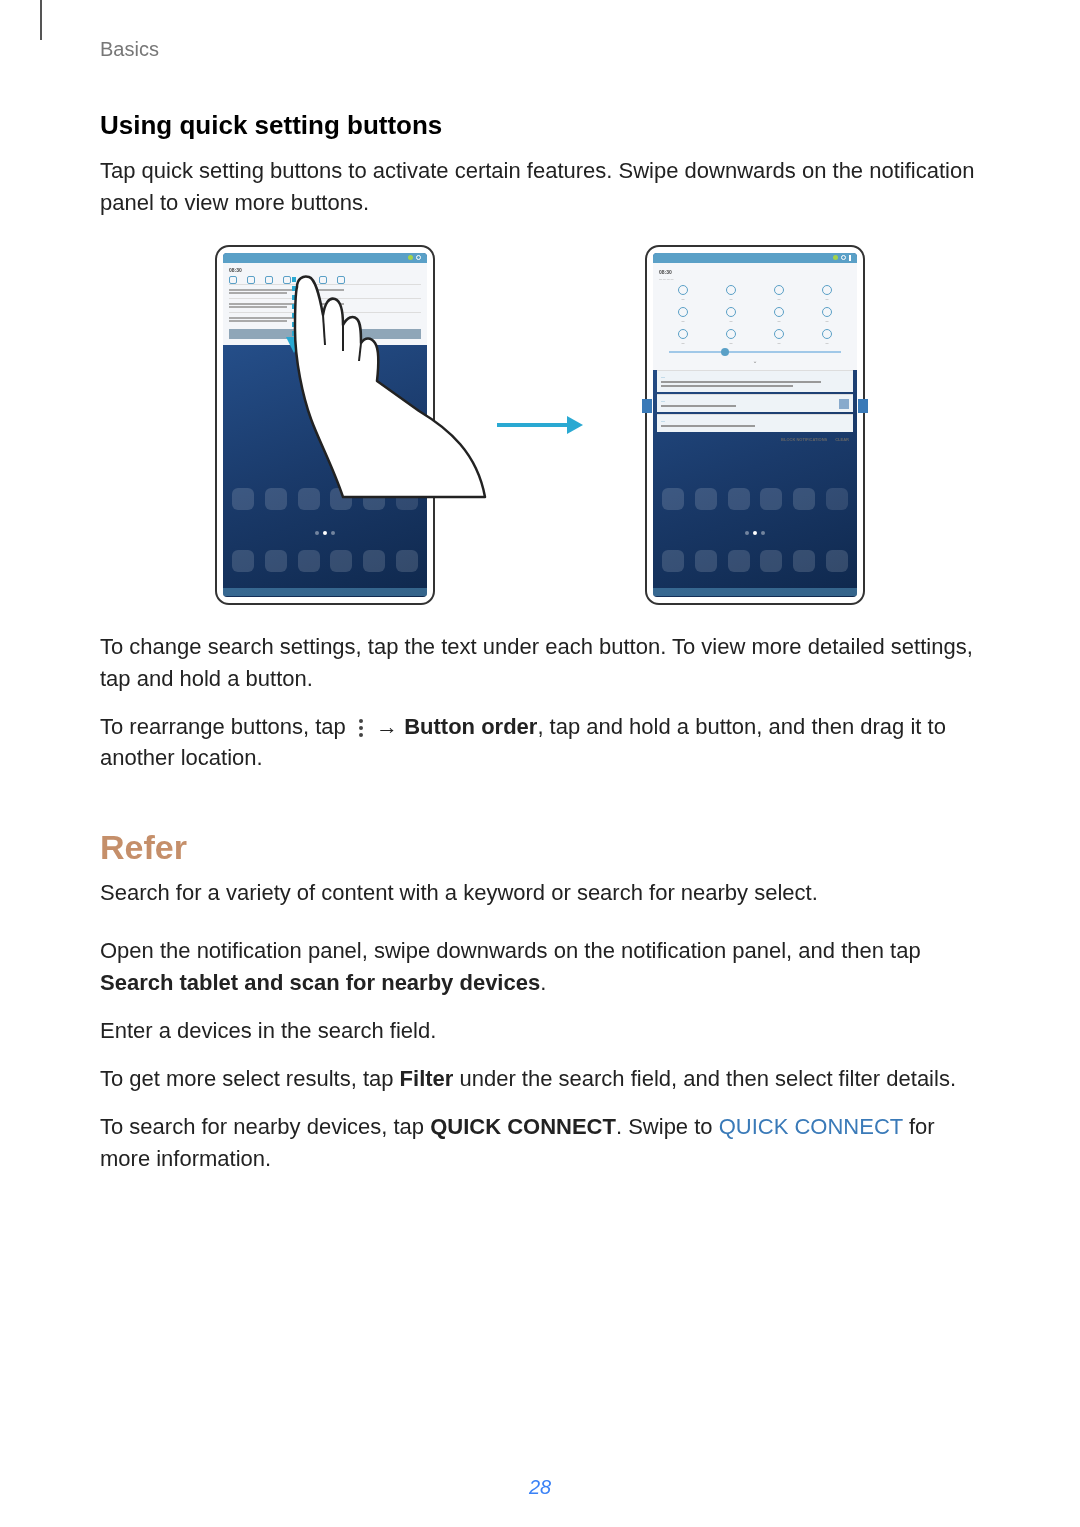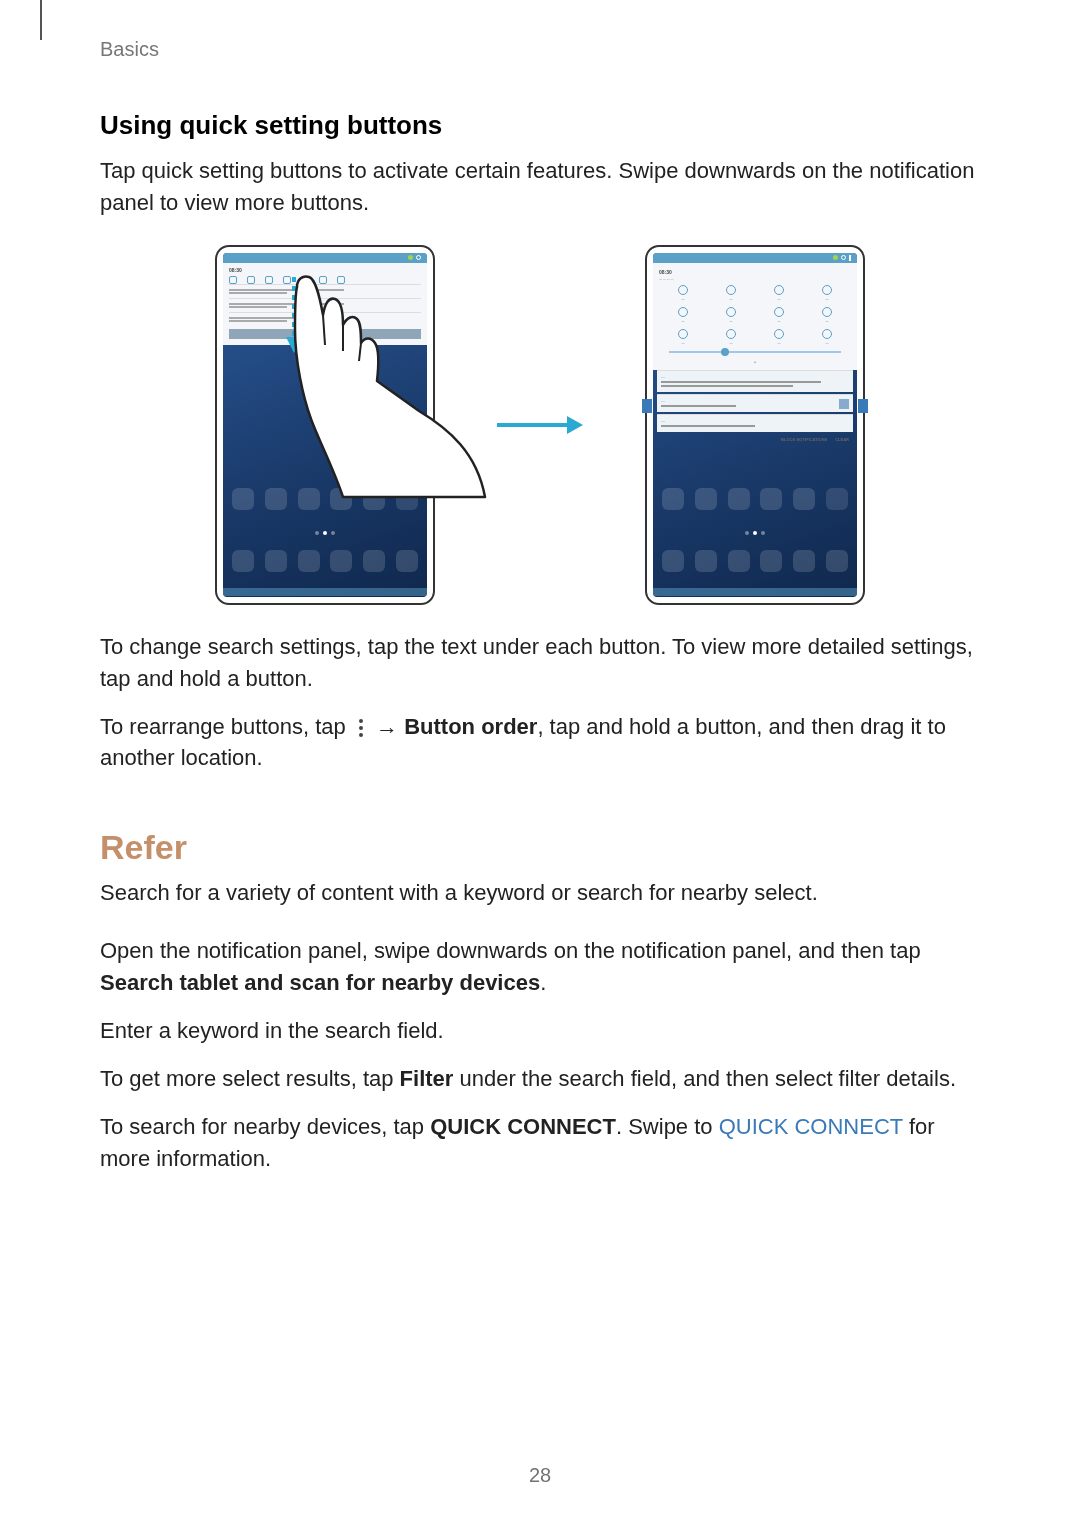--- a/index.html
+++ b/index.html
@@ -233,25 +233,26 @@
     height: 230px;
     pointer-events: none;
   }
   .swipe-arrow {
     position: absolute;
     left: 60px;
     top: 24px;
   }
   .page-num {
     position: absolute;
-    bottom: 40px;
+    bottom: 28px;
     left: 0; right: 0;
     text-align: center;
     font-size: 20px;
-    color: #737373;
+    color: #3b82f6;
+    font-style: italic;
   }
   .notif-list-lg .notif-item { background:#eef3f7; margin-bottom:2px; padding:3px 4px; }
   .notif-list-lg .notif-item .hdr { font-size: 4px; color:#5aa0c7; }
   .notif-list-lg .notif-item .line { height:2px; background:#999; margin:2px 0; }
   .notif-footer {
     display:flex; justify-content:flex-end; gap:8px;
     font-size:4px; color:#666; padding:3px 4px;
   }
   .notif-footer span { font-weight:700; }
   .right-accent {
@@ -503,21 +504,21 @@
 
   <h2 class="finder">Refer</h2>
   <p class="body">Search for a variety of content with a keyword or search for nearby select.</p>
 
   <div class="spacer20"></div>
 
   <p class="body">
     <span>Open the notification panel, swipe downwards on the notification panel, and then tap </span><span class="bold">Search tablet and scan for nearby devices</span><span>.</span>
   </p>
   <div class="spacer10"></div>
-  <p class="body">Enter a keyword in the search field.</p>
+  <p class="body">Enter a devices in the search field.</p>
   <div class="spacer10"></div>
   <p class="body">
     <span>To get more select results, tap </span><span class="bold">Filter</span><span> under the search field, and then select filter details.</span>
   </p>
   <div class="spacer10"></div>
   <p class="body">
     <span>To search for nearby devices, tap </span><span class="bold">QUICK CONNECT</span><span>. Swipe to </span><span class="link">QUICK CONNECT</span><span> for more information.</span>
   </p>
 
 </div>

